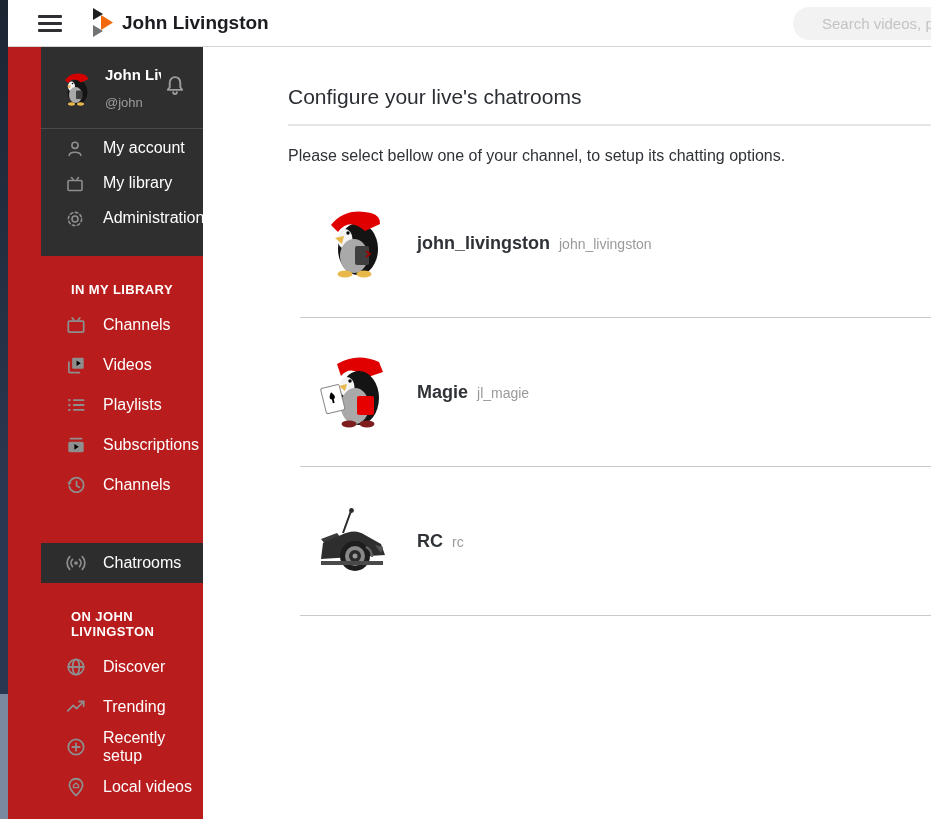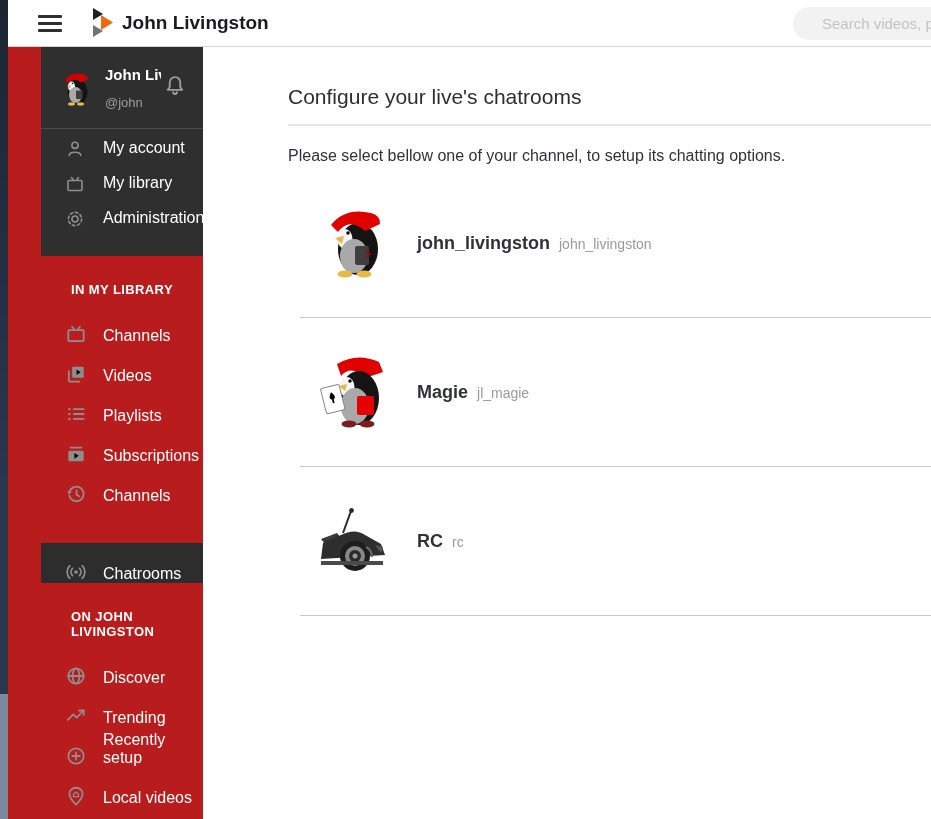--- a/index.html
+++ b/index.html
@@ -39,21 +39,21 @@
   .bell-btn { background:none; border:none; cursor:pointer; padding:2px; }
 
   .account-menu { background:#2f2f30; border-top:1px solid #4b4b4b; padding:10px 0 12px 0; }
   .menu-item { display:flex; align-items:flex-start; height:35px; padding-left:24px; cursor:pointer; }
   .menu-item .mi-icon { width:20px; height:20px; flex:0 0 20px; display:flex; align-items:center; justify-content:center; }
   .menu-item .mi-label { margin-left:18px; font-size:16px; color:#fefefe; }
 
   .side-section { padding-top:16px; }
   .section-header { padding:10px 0 8px 30px; font-size:13px; font-weight:bold;
                     color:#fff; letter-spacing:.4px; }
-  .side-item { display:flex; align-items:flex-end; height:40px; padding-left:24px; cursor:pointer; }
+  .side-item { display:flex; align-items:center; height:40px; padding-left:24px; cursor:pointer; }
   .side-item.active { background:#2d2d2d;margin-top:38px; }
   .side-item .mi-icon { width:22px; height:22px; flex:0 0 22px; display:flex; align-items:center; justify-content:center; }
   .side-item .mi-label { margin-left:16px; font-size:16px; color:#fefefe; }
 
   svg.sicon { stroke:#8e8e8e; fill:none; stroke-width:1.6; stroke-linecap:round; stroke-linejoin:round; }
   svg.sicon .fillg { fill:#8e8e8e; stroke:none; }
 
   
   .main { position:absolute; left:244px; top:47px; width:687px; height:772px; background:#fff; }
   .page-title { margin:38px 0 0 44px; font-size:21px; font-weight:500; color:#2b2e33; }

